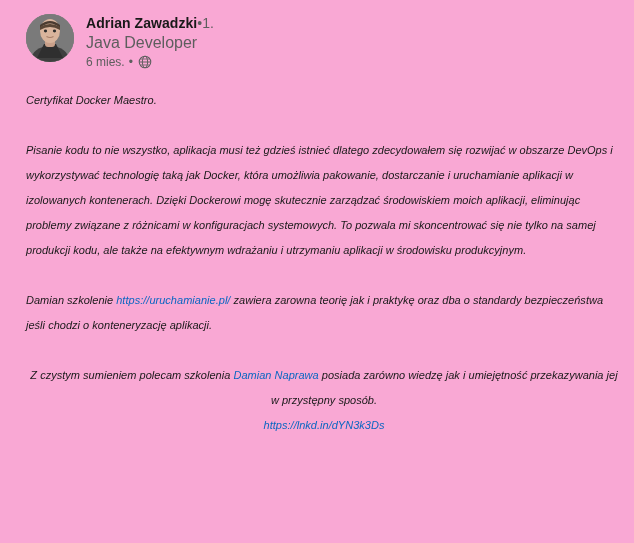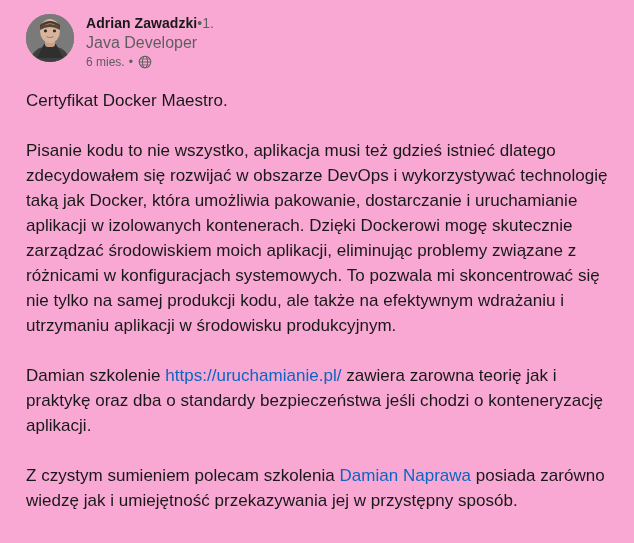--- a/index.html
+++ b/index.html
@@ -78,30 +78,32 @@
   }
   .globe-icon {
     display: inline-block;
     width: 14px;
     height: 14px;
     line-height: 0;
     margin-left: 1px;
   }
   .globe-icon svg { display: block; }
   .post-body {
-    font-size: 17px;
+    font-size: 11px;
     line-height: 25px;
     color: #191919;
     letter-spacing: 0.02px;
+    font-style: italic;
   }
   .post-body p {
     margin: 0 0 25px 0;
   }
   .post-body p.last {
     margin-bottom: 0;
+    text-align: center;
   }
   a.link {
     color: #0a66c2;
     text-decoration: none;
   }
   a.mention {
     color: #0a66c2;
     text-decoration: none;
     font-weight: normal;
   }
@@ -149,16 +151,16 @@
           </svg>
         </span>
       </div>
     </div>
   </div>
 
   <div class="post-body">
     <p>Certyfikat Docker Maestro.</p>
     <p>Pisanie kodu to nie wszystko, aplikacja musi też gdzieś istnieć dlatego zdecydowałem się rozwijać w obszarze DevOps i wykorzystywać technologię taką jak Docker, która umożliwia pakowanie, dostarczanie i uruchamianie aplikacji w izolowanych kontenerach. Dzięki Dockerowi mogę skutecznie zarządzać środowiskiem moich aplikacji, eliminując problemy związane z różnicami w konfiguracjach systemowych. To pozwala mi skoncentrować się nie tylko na samej produkcji kodu, ale także na efektywnym wdrażaniu i utrzymaniu aplikacji w środowisku produkcyjnym.</p>
     <p><span>Damian szkolenie </span><a class="link" href="#">https://uruchamianie.pl/</a><span> zawiera zarowna teorię jak i praktykę oraz dba o standardy bezpieczeństwa jeśli chodzi o konteneryzację aplikacji.</span></p>
-    <p class="last"><span>Z czystym sumieniem polecam szkolenia </span><a class="mention" href="#">Damian Naprawa</a><span> posiada zarówno wiedzę jak i umiejętność przekazywania jej w przystępny sposób.</span> </p>
+    <p class="last"><span>Z czystym sumieniem polecam szkolenia </span><a class="mention" href="#">Damian Naprawa</a><span> posiada zarówno wiedzę jak i umiejętność przekazywania jej w przystępny sposób.</span> <a class="link final-link" href="#">https://lnkd.in/dYN3k3Ds</a></p>
   </div>
 
 </div>
 
 </body></html>

